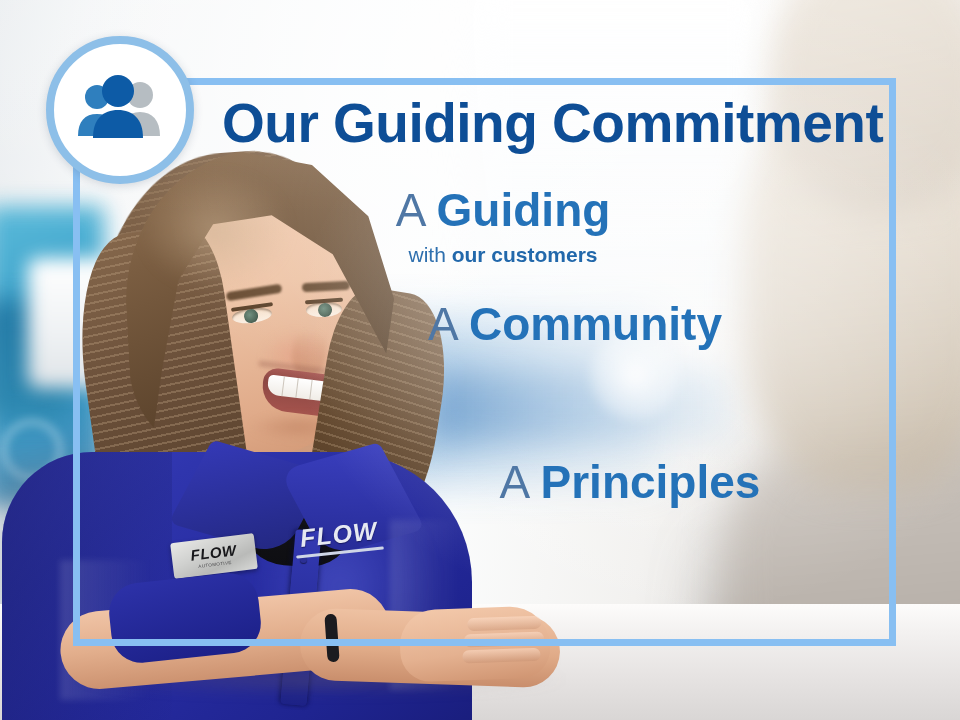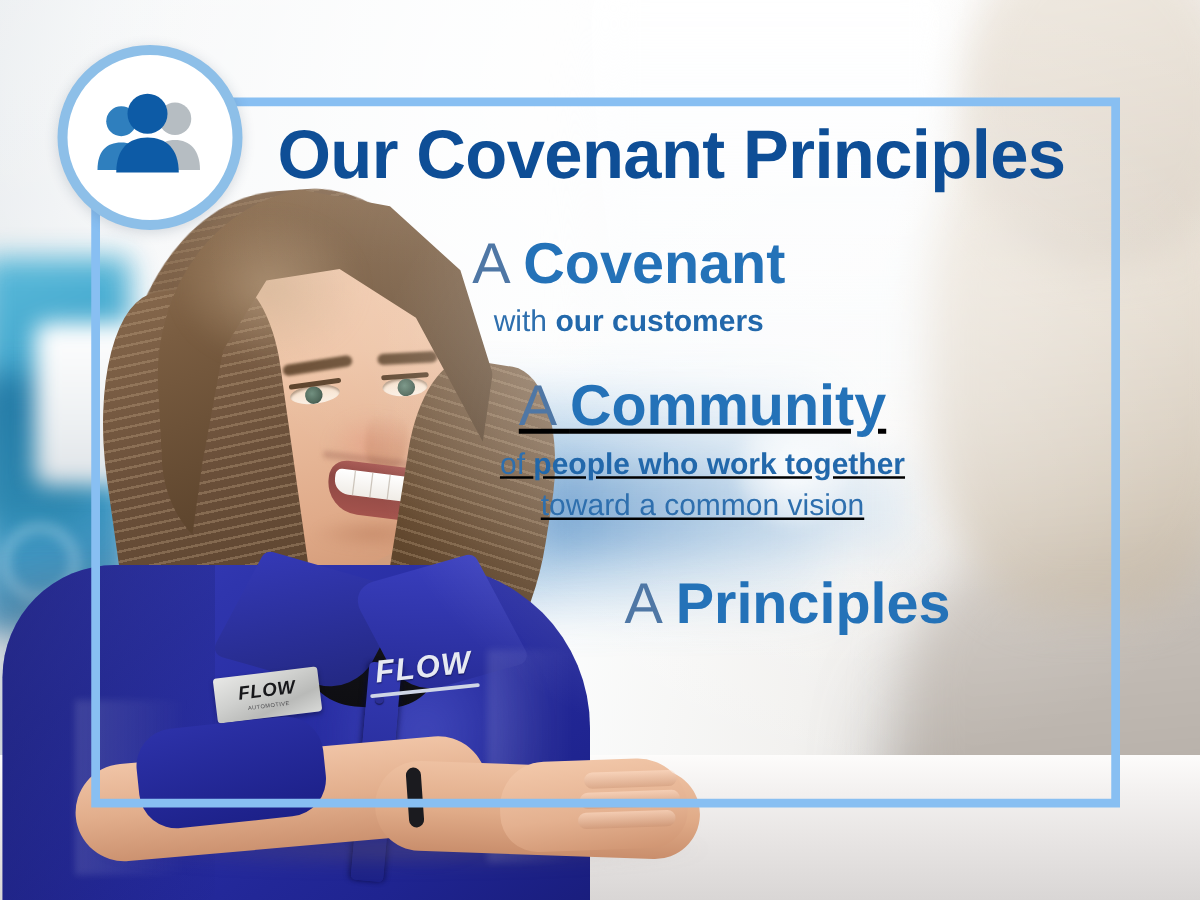--- a/index.html
+++ b/index.html
@@ -693,30 +693,30 @@
   }
   .headline .art {
     font-weight: normal;
     color: #4f77a5;
   }
   .headline .word {
     font-weight: bold;
     color: #2472b8;
   }
   .sub {
-    font-size: 24px;
+    font-size: 21px;
     line-height: 1.38;
     color: #2e6fae;
     font-weight: normal;
     margin-top: 6px;
   }
   .sub b { font-weight: bold; color: #2268ab; }
 
   #b1 { left: 268px; top: 186px; width: 470px; }
-  #b2 { left: 302px; top: 300px; width: 520px; text-decoration: underline; }
+  #b2 { left: 315px; top: 300px; width: 520px; }
   #b3 { left: 370px; top: 458px; width: 520px; }
 </style>
 </head>
 <body>
 
 <div id="stage">
 
   <div class="photo">
     <div class="room"></div>
     <div class="bg-sign"></div>
@@ -824,40 +824,36 @@
       <circle cx="25" cy="23" r="12" fill="#2f7fbe"></circle>
       <path d="M6 62 C6 47 13 40 25 40 C37 40 44 47 44 62 Z" fill="#2f7fbe"></path>
 
       <circle cx="46" cy="17" r="16" fill="#0d5ba6"></circle>
       <path d="M21 64 C21 45 31 36 46 36 C61 36 71 45 71 64 Z" fill="#0d5ba6"></path>
     </svg>
   </div>
 
   <div class="text-layer">
 
-    <div class="title">Our Covenant Principles</div>
+    <div class="title">Our Guiding Commitment</div>
 
     <div class="block" id="b1">
       <div class="headline">
         <span class="art">A</span>
-        <span class="word">Covenant</span>
+        <span class="word">Guiding</span>
       </div>
       <div class="sub">
         <span>with </span><b>our customers</b><span></span>
       </div>
     </div>
 
     <div class="block" id="b2">
       <div class="headline">
         <span class="art">A</span>
         <span class="word">Community</span>
-      </div>
-      <div class="sub">
-        <div><span>of </span><b>people who work together</b><span></span></div>
-        <div><span>toward a common vision</span><b></b><span></span></div>
       </div>
     </div>
 
     <div class="block" id="b3">
       <div class="headline">
         <span class="art">A</span>
         <span class="word">Principles</span>
       </div>
     </div>
 

